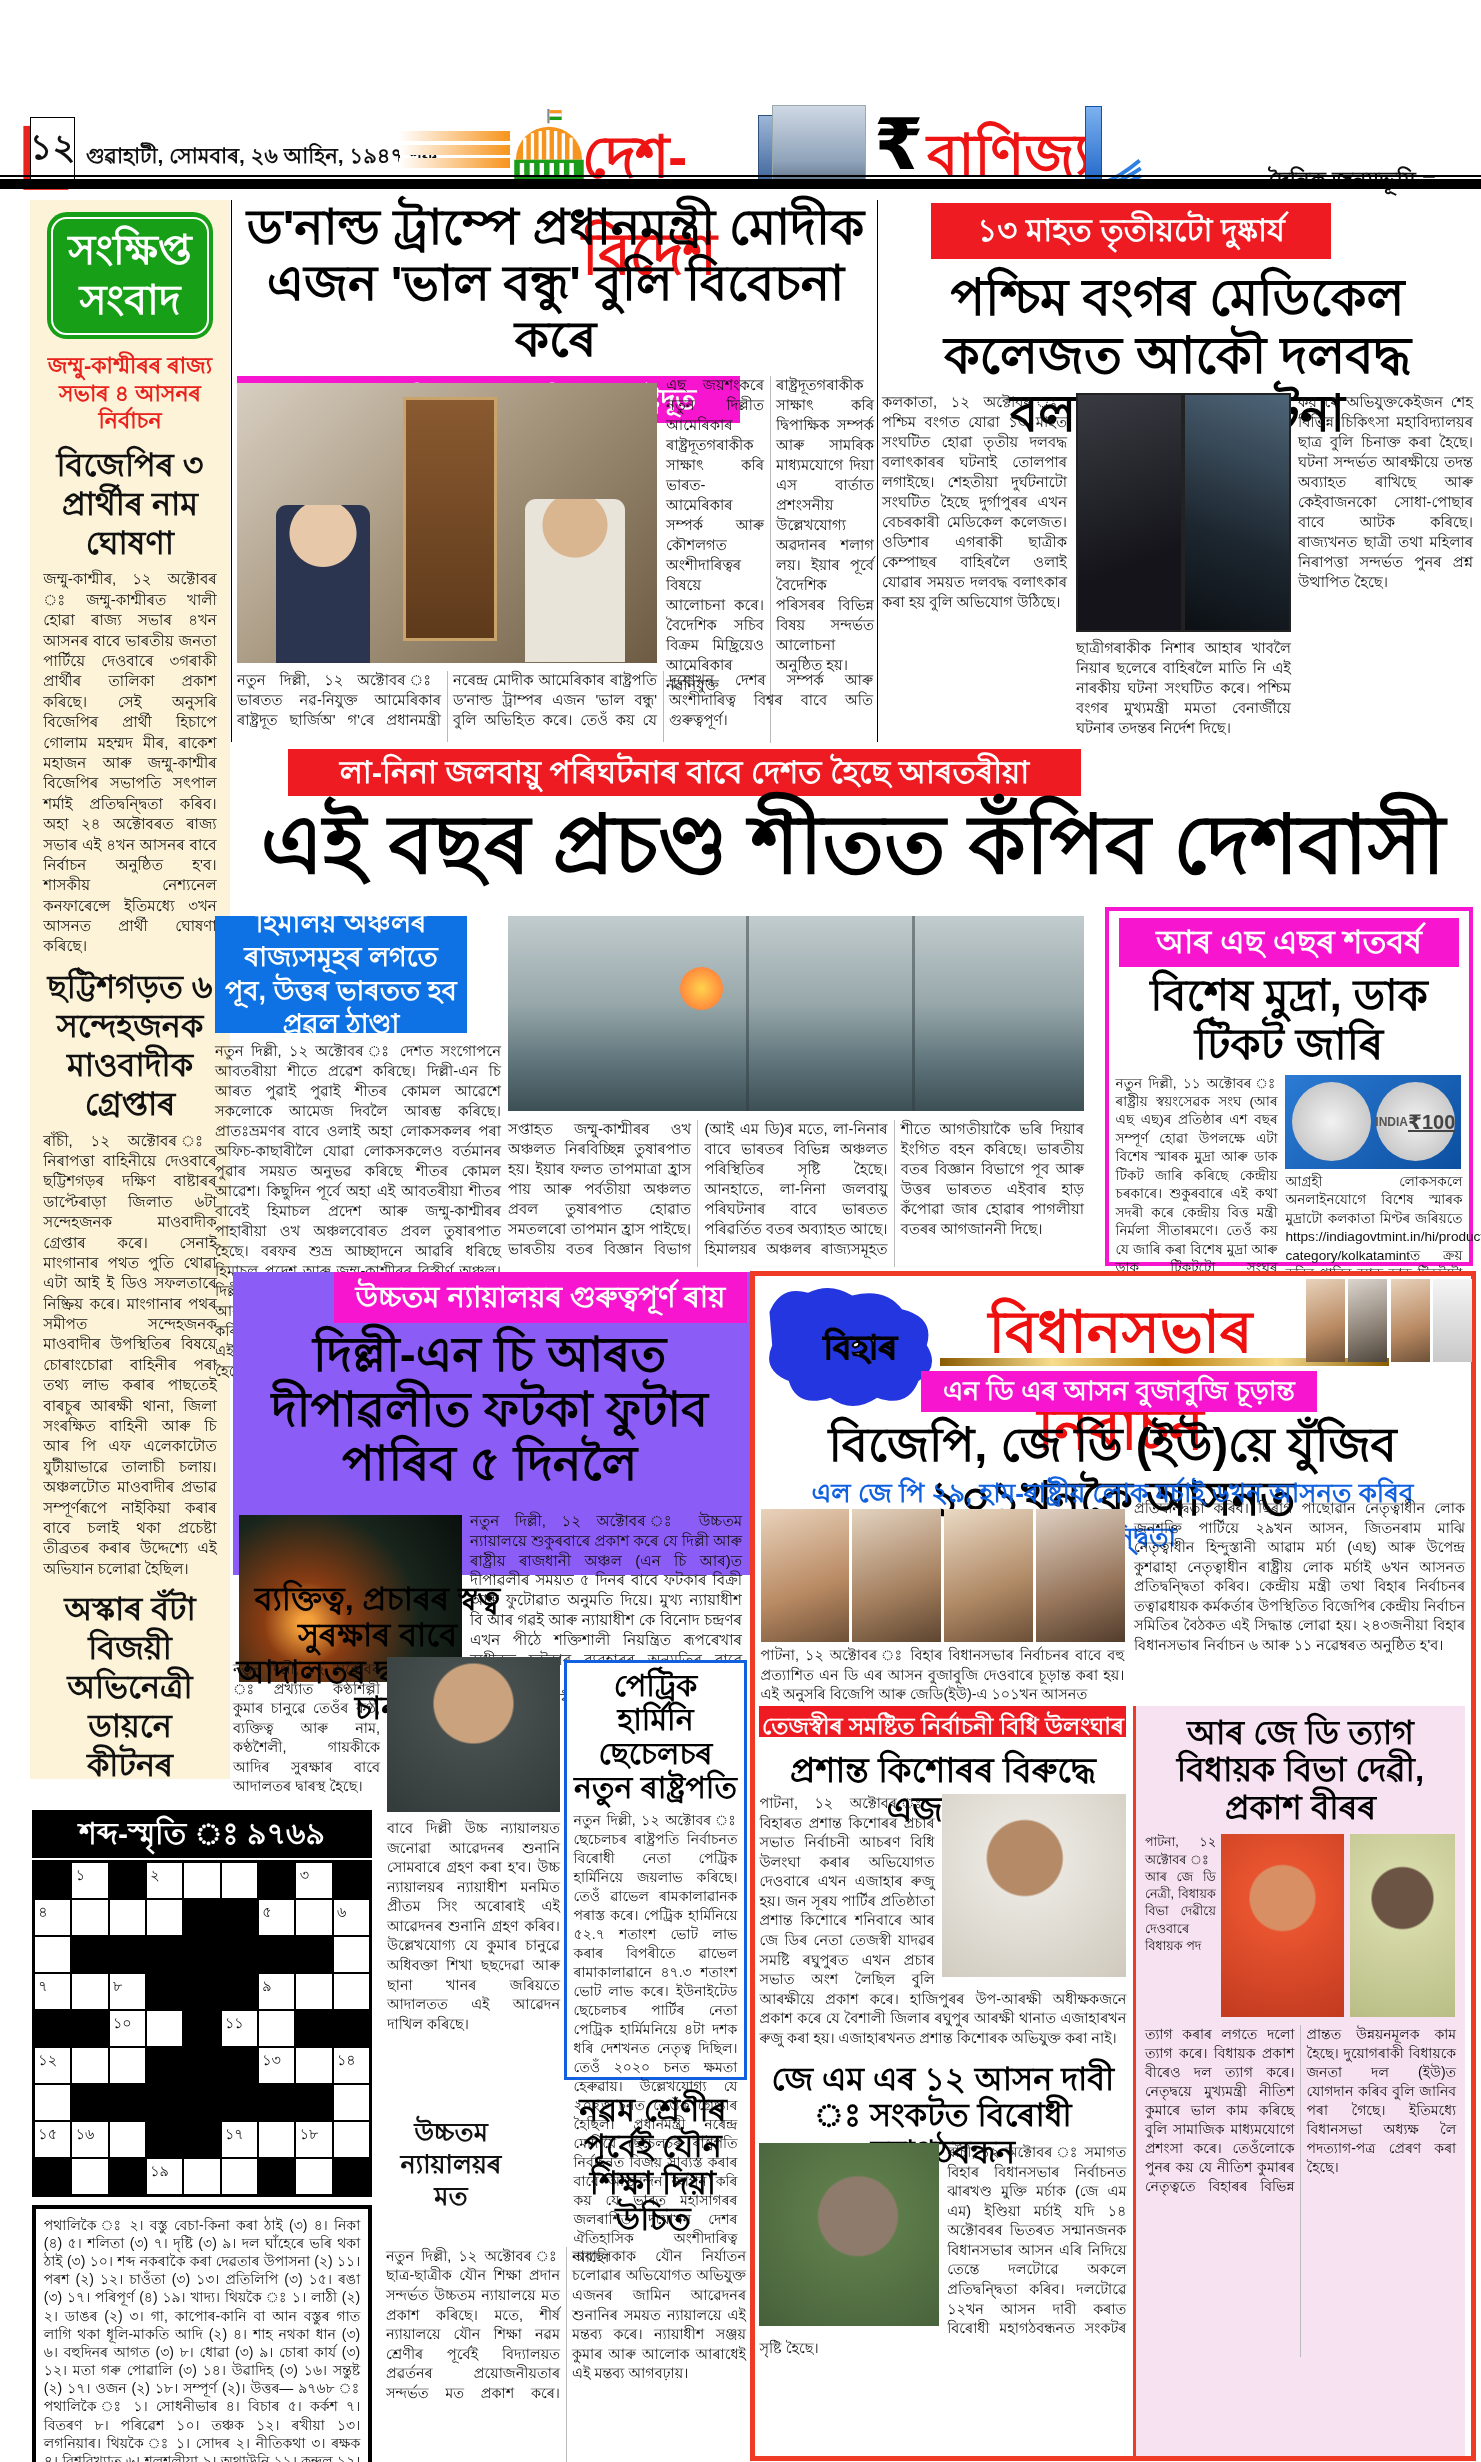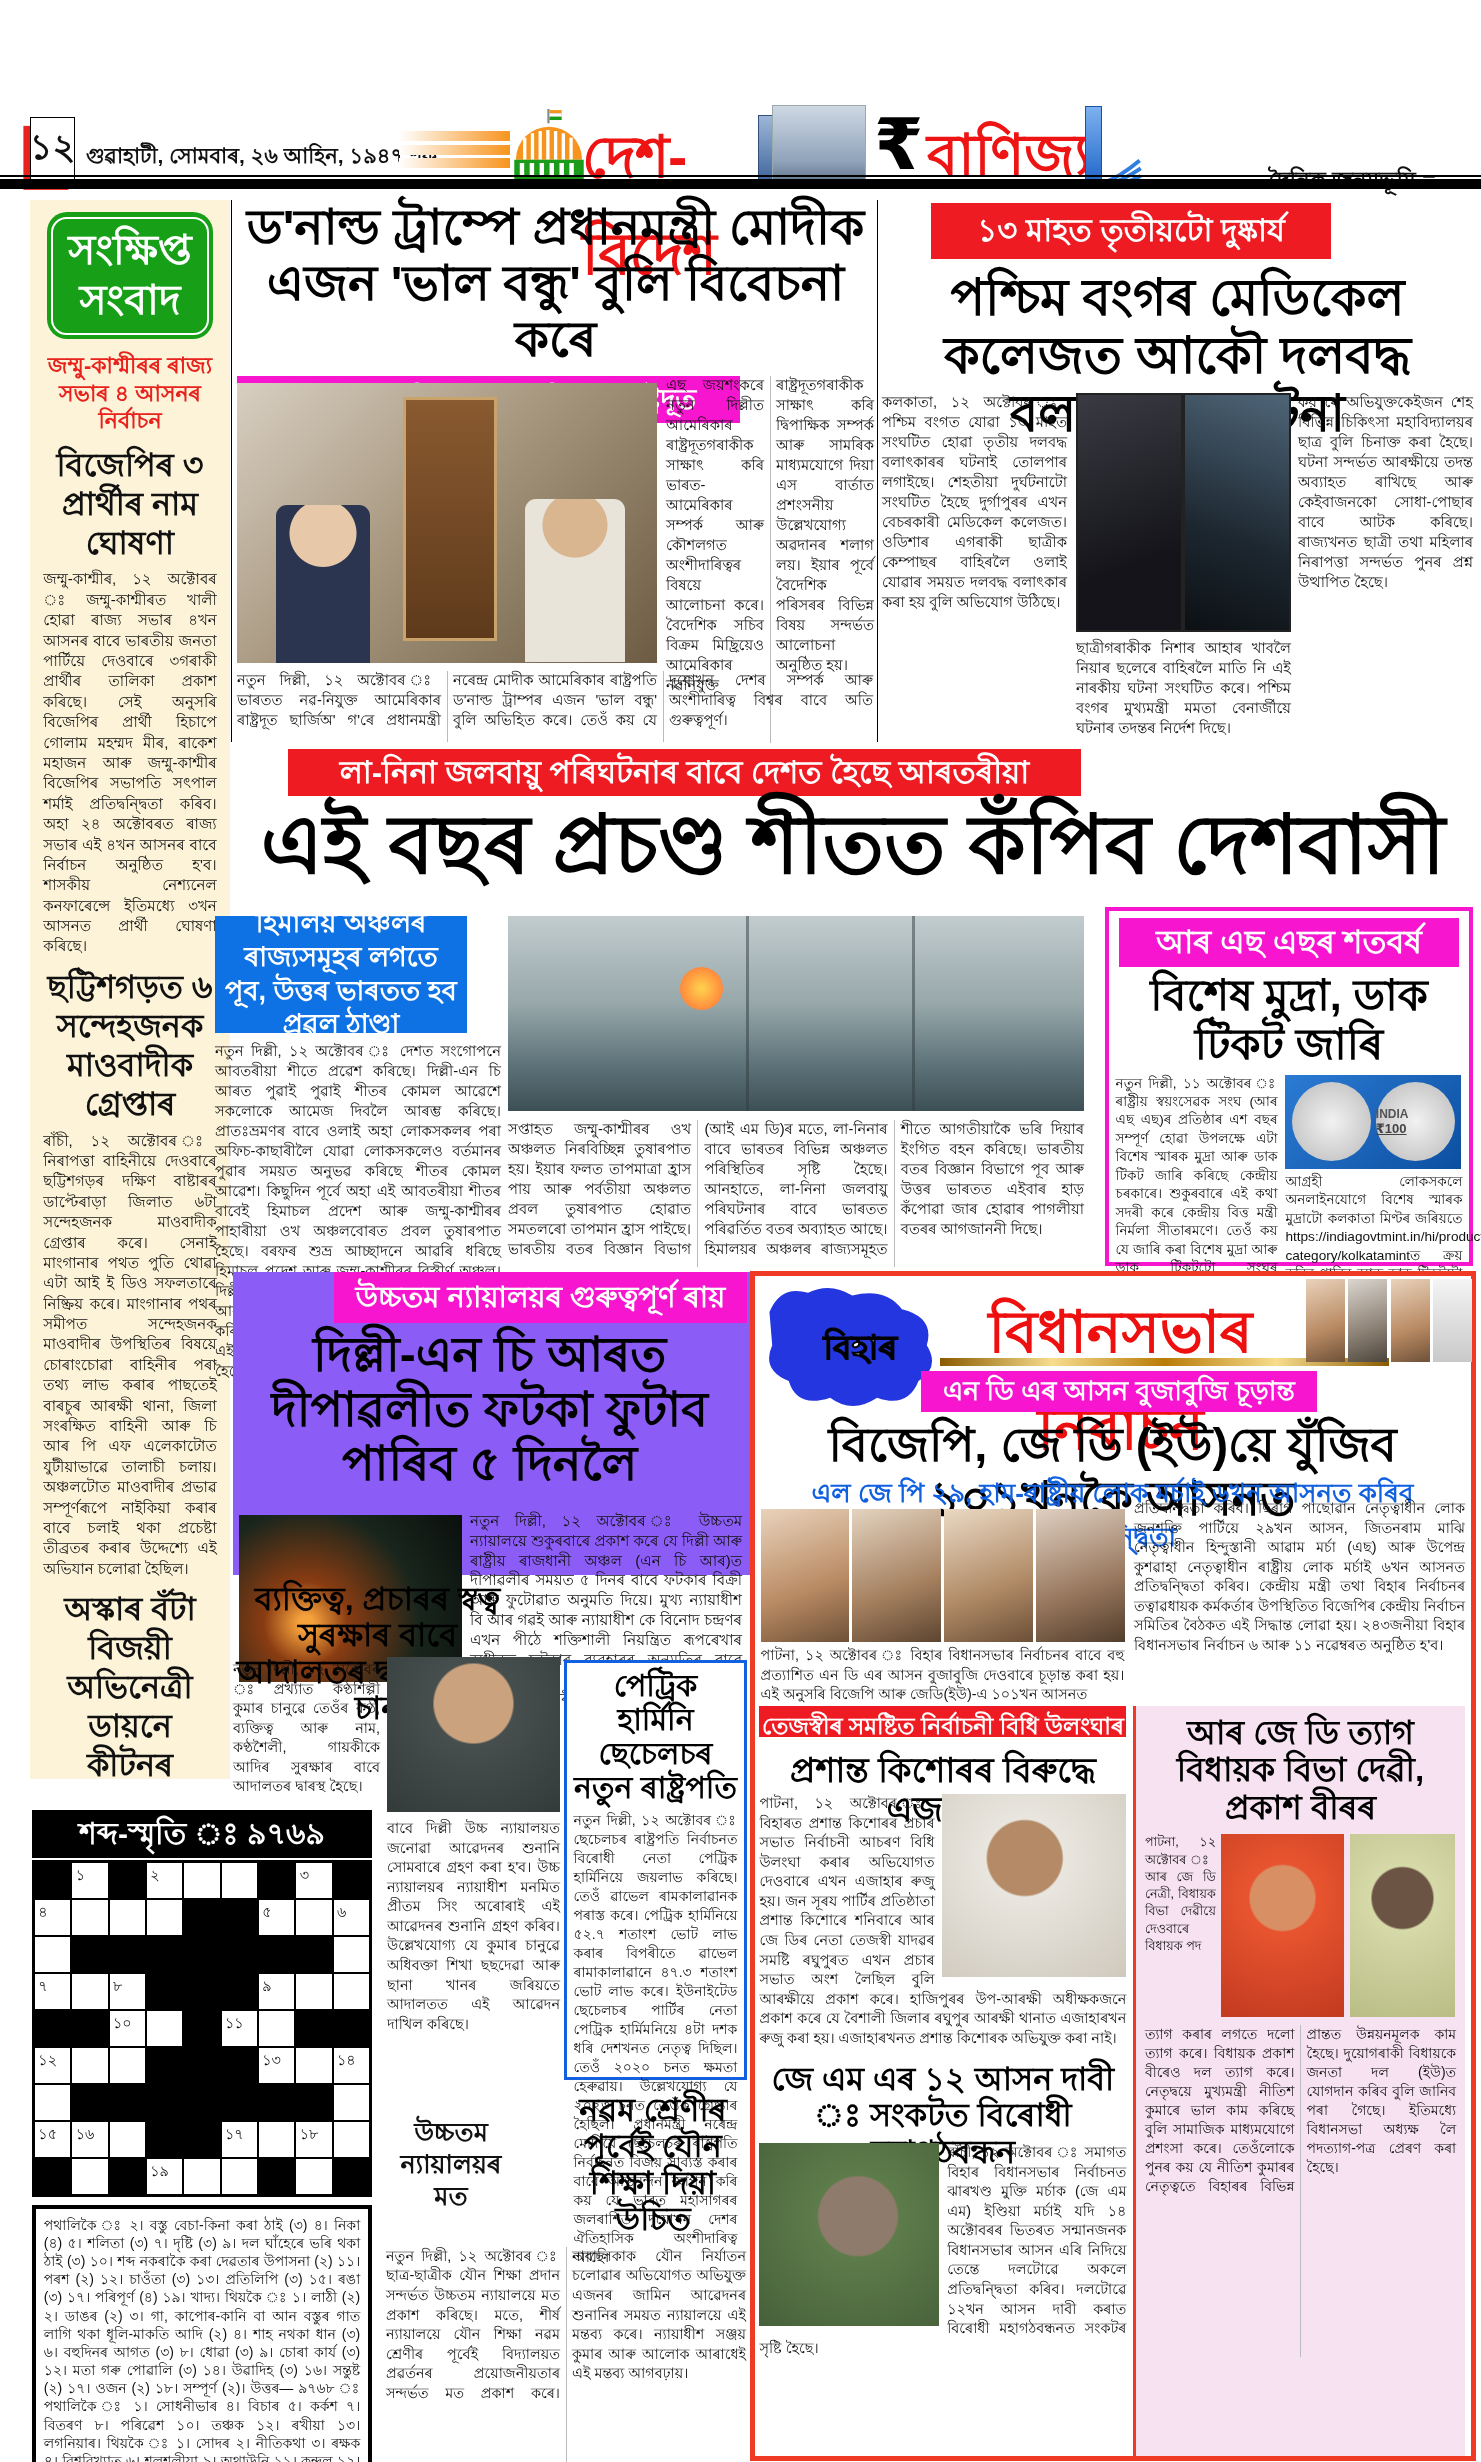--- a/index.html
+++ b/index.html
@@ -245,23 +245,23 @@
   <div class="abs cols3 jt" style="left:508px;top:1120px;width:576px;height:147px;font-size:14.7px;">সপ্তাহত জম্মু-কাশ্মীৰৰ ওখ অঞ্চলত নিৰবিচ্ছিন্ন তুষাৰপাত হয়। ইয়াৰ ফলত তাপমাত্ৰা হ্ৰাস পায় আৰু পৰ্বতীয়া অঞ্চলত প্ৰবল তুষাৰপাত হোৱাত সমতলৰো তাপমান হ্ৰাস পাইছে। ভাৰতীয় বতৰ বিজ্ঞান বিভাগ (আই এম ডি)ৰ মতে, লা-নিনাৰ বাবে ভাৰতৰ বিভিন্ন অঞ্চলত পৰিস্থিতিৰ সৃষ্টি হৈছে। আনহাতে, লা-নিনা জলবায়ু পৰিঘটনাৰ বাবে ভাৰতত পৰিৱৰ্তিত বতৰ অব্যাহত আছে। হিমালয়ৰ অঞ্চলৰ ৰাজ্যসমূহত শীতে আগতীয়াকৈ ভৰি দিয়াৰ ইংগিত বহন কৰিছে। ভাৰতীয় বতৰ বিজ্ঞান বিভাগে পূব আৰু উত্তৰ ভাৰতত এইবাৰ হাড় কঁপোৱা জাৰ হোৱাৰ পাগলীয়া বতৰৰ আগজাননী দিছে।</div>
 
   <div id="rss" class="abs" style="left:1105px;top:907px;width:368px;height:359px;">
     <div class="magenta" style="height:49px;font-size:32px;line-height:49px;margin:2.2px 3.3px 0;">আৰ এছ এছৰ শতবৰ্ষ</div>
     <div class="hl" style="font-size:43px;margin-top:4.4px;">বিশেষ মুদ্ৰা, ডাক টিকট জাৰি</div>
     <div style="display:flex;gap:7.8px;margin-top:5.5px;">
       <div class="jt" style="width:166px;font-size:13.6px;">নতুন দিল্লী, ১১ অক্টোবৰ ঃ ৰাষ্ট্ৰীয় স্বয়ংসেৱক সংঘ (আৰ এছ এছ)ৰ প্ৰতিষ্ঠাৰ এশ বছৰ সম্পূৰ্ণ হোৱা উপলক্ষে এটা বিশেষ স্মাৰক মুদ্ৰা আৰু ডাক টিকট জাৰি কৰিছে কেন্দ্ৰীয় চৰকাৰে। শুকুৰবাৰে এই কথা সদৰী কৰে কেন্দ্ৰীয় বিত্ত মন্ত্ৰী নিৰ্মলা সীতাৰমণে। তেওঁ কয় যে জাৰি কৰা বিশেষ মুদ্ৰা আৰু ডাক টিকটটো সংঘৰ শতিকাজোৰা সেৱা, একতা আৰু সমৰ্পণৰ প্ৰতি উৎসৰ্গা কৰা হৈছে। কেন্দ্ৰীয় চৰকাৰে প্ৰকাশ কৰিছে যে</div>
       <div style="width:177px;">
         <div style="width:176px;height:94px;background:linear-gradient(135deg,#2b7bd4,#0c4fa0);position:relative;">
           <div style="position:absolute;left:6.6px;top:7.8px;width:79px;height:79px;border-radius:50%;background:radial-gradient(circle,#f2f2f2,#b9b9b9);"></div>
-          <div style="position:absolute;right:6.6px;top:7.8px;width:79px;height:79px;border-radius:50%;background:radial-gradient(circle,#f2f2f2,#b9b9b9);display:flex;flex-direction:column;align-items:flex-start;justify-content:center;">
+          <div style="position:absolute;right:6.6px;top:7.8px;width:79px;height:79px;border-radius:50%;background:radial-gradient(circle,#f2f2f2,#b9b9b9);display:flex;align-items:center;justify-content:center;">
             <span style="font-size:12px;font-weight:800;color:#555;">INDIA</span>
-            <span style="font-size:13px;font-weight:800;color:#444;text-decoration:underline;">₹100</span>
+            <span style="font-size:20px;font-weight:800;color:#444;text-decoration:underline;">₹100</span>
           </div>
         </div>
         <div class="jt" style="font-size:13.6px;margin-top:4.4px;">আগ্ৰহী লোকসকলে অনলাইনযোগে বিশেষ স্মাৰক মুদ্ৰাটো কলকাতা মিণ্টৰ জৰিয়তে https://indiagovtmint.in/hi/product-category/kolkatamintত ক্ৰয় কৰিব পাৰিব আৰু ডাক টিকটটো দেশৰ ফিলাটেলি ব্যুৰ'সমূহত উপলব্ধ হ'ব।</div>
       </div>
     </div>
   </div>
 
   <div class="abs" style="left:233px;top:1272px;width:565px;height:303px;background:#8b5cf6;">
     <div class="magenta abs" style="left:101px;top:0;width:413px;height:51px;font-size:29px;line-height:51px;">উচ্চতম ন্যায়ালয়ৰ গুৰুত্বপূৰ্ণ ৰায়</div>
     <div class="hl abs" style="left:2.2px;top:56px;width:509px;font-size:48px;">দিল্লী-এন চি আৰত দীপাৱলীত ফটকা ফুটাব পাৰিব ৫ দিনলৈ</div>

